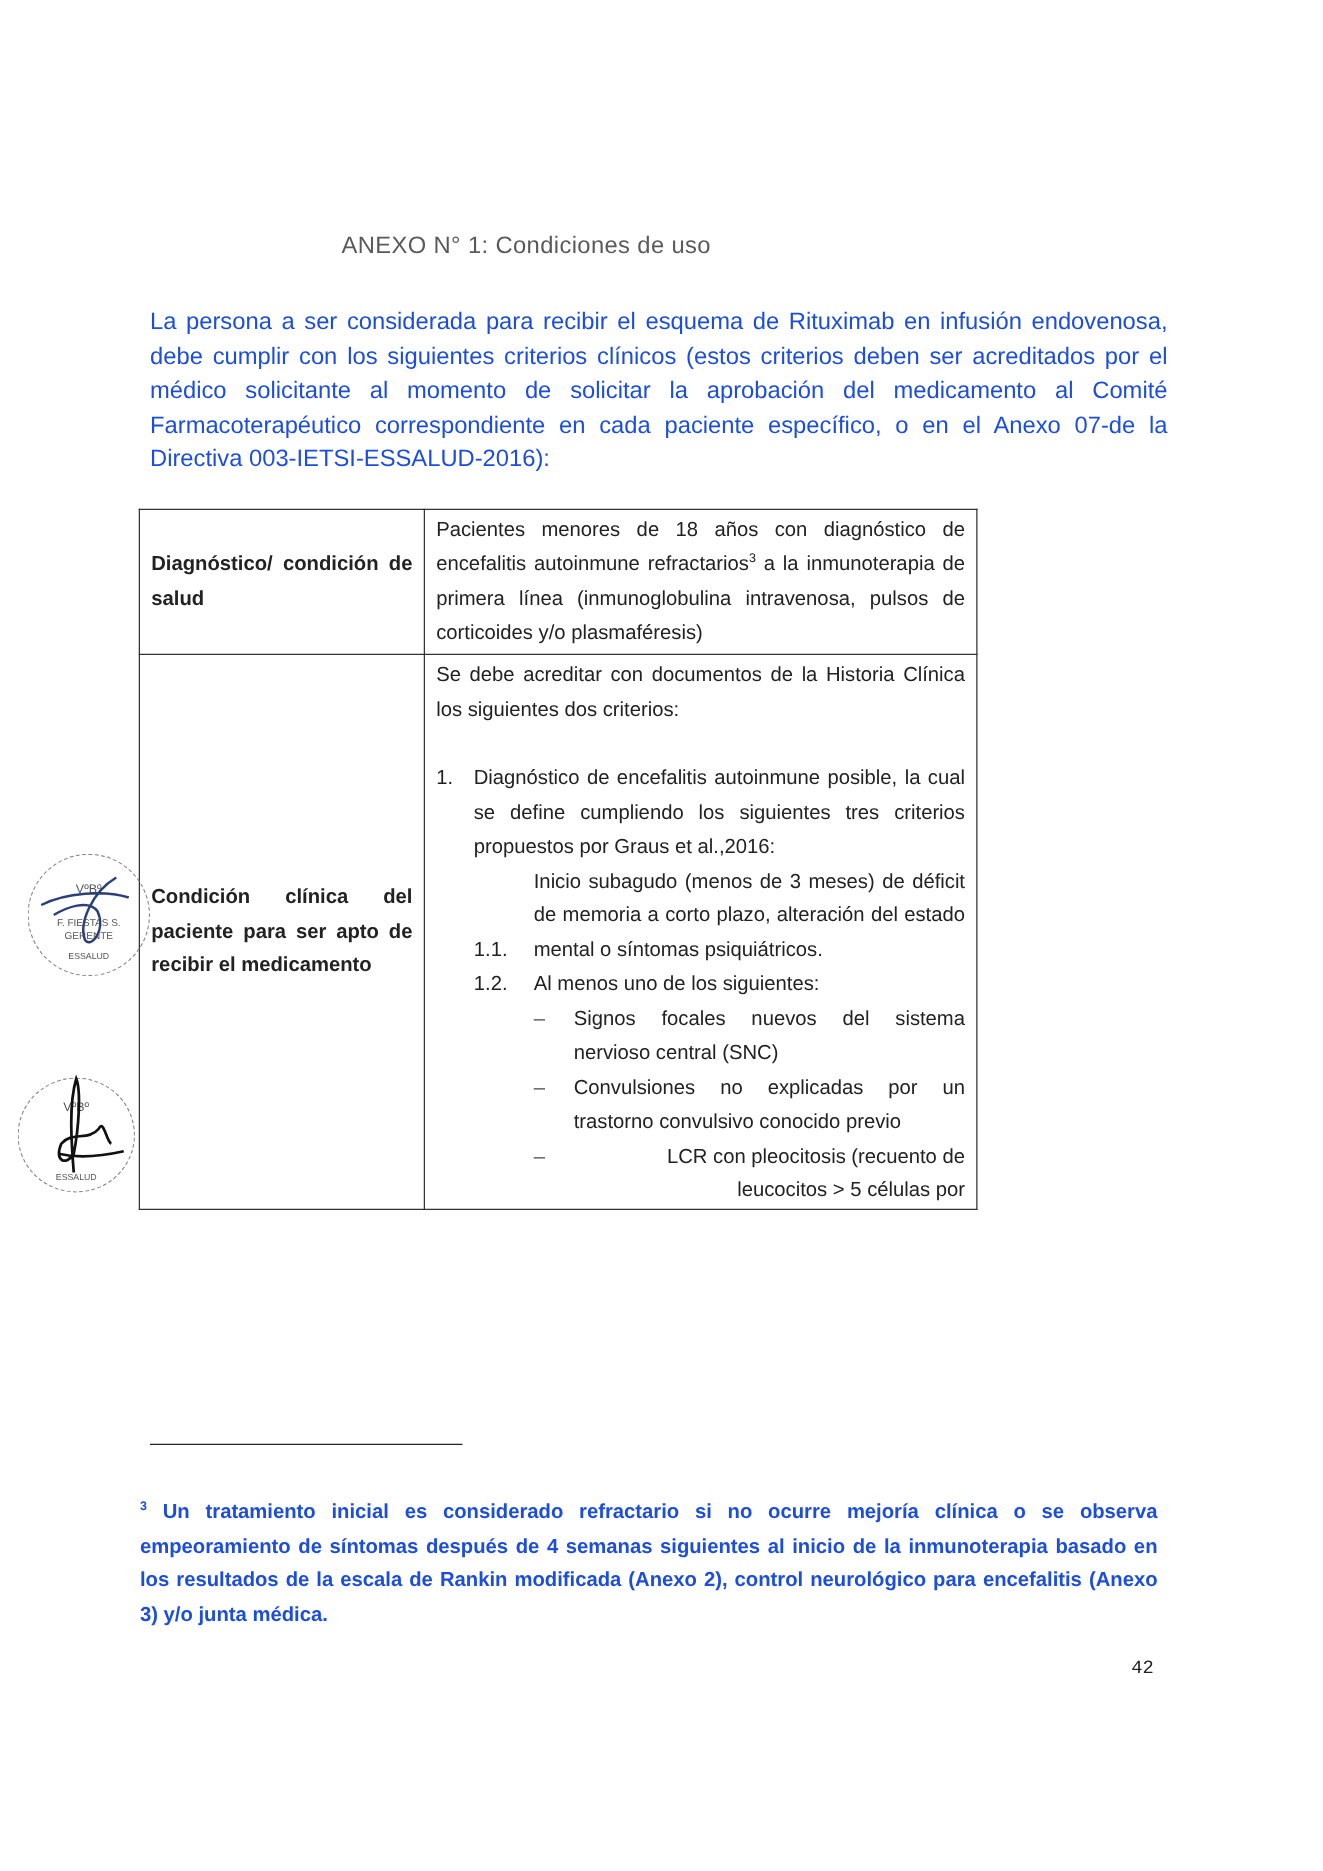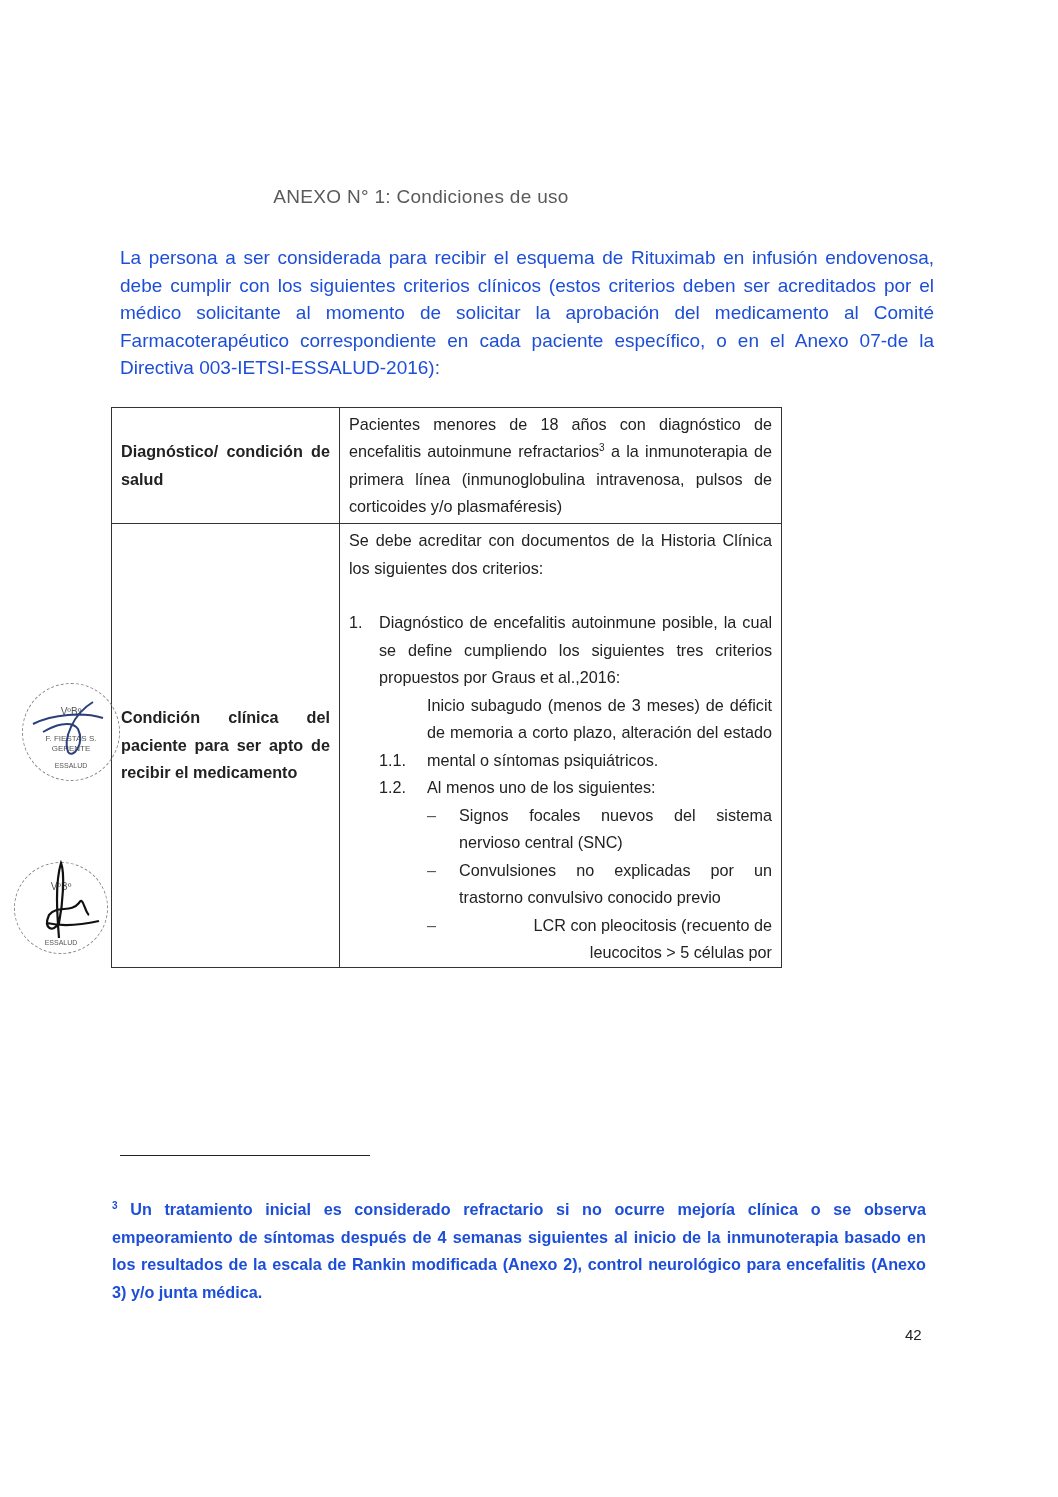--- a/index.html
+++ b/index.html
@@ -26,21 +26,21 @@
   .lvl2 { display: flex; align-items: flex-end; }
   .lvl2 .num { width: 48px; flex: none; }
   .lvl3 { display: flex; padding-left: 48px; }
   .lvl3 .num { width: 32px; flex: none; color: #555; }
   .sub { flex: 1; text-align: justify; }
   .fn-rule { position: absolute; left: 120px; top: 1155px; width: 250px; height: 0;
              border-top: 1.5px solid #222; }
   .footnote { position: absolute; left: 112px; width: 814px; top: 1196px;
               font-size: 16.2px; line-height: 27.5px; text-align: justify; color: #1d4ed8; font-weight: bold; }
   .pagenum { position: absolute; left: 905px; top: 1326px; font-size: 15px; color: #222;
-             font-family: Liberation Sans, sans-serif; }
+             font-family: Liberation Mono, monospace; }
   .stamp { position: absolute; border-radius: 50%; border: 1.3px dashed #8a8a8a; }
   .stamp1 { left: 22px; top: 683px; width: 96px; height: 96px; }
   .stamp2 { left: 14px; top: 862px; width: 92px; height: 90px; }
   .stamp svg { position: absolute; left: 0; top: 0; }
   .stamp-text { position: absolute; font-size: 8px; color: #555; text-align: center; width: 100%; }
 </style>
 </head>
 <body>
 
 <div class="title"><b>ANEXO N° 1: Condiciones de uso</b></div>

